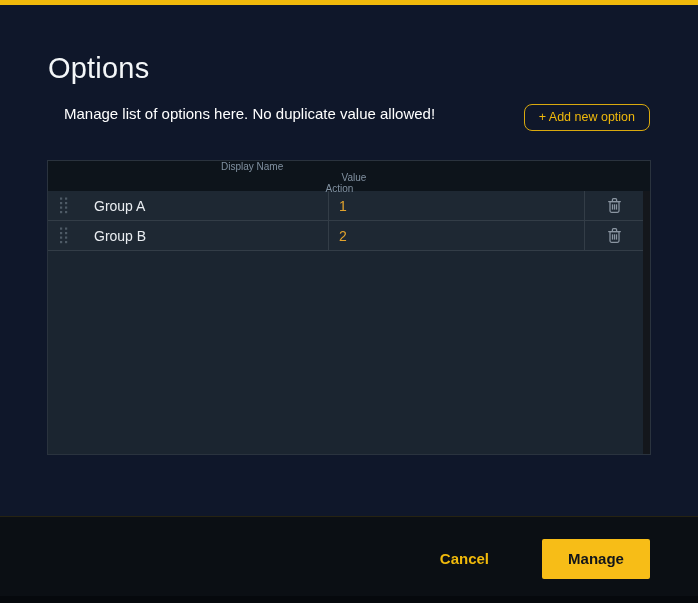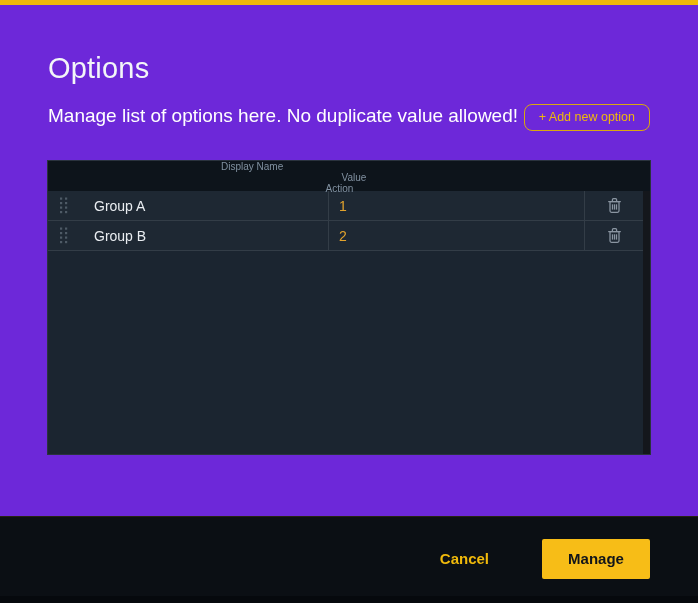--- a/index.html
+++ b/index.html
@@ -1,38 +1,38 @@
 <!DOCTYPE html>
 <html><head>
 <meta charset="utf-8">
 <style>
   html,body { margin:0; padding:0; background:#070a0e; }
   * { box-sizing:border-box; }
 
   .modal {
     position:relative;
     width:698px; height:603px;
-    background:#6d28d9;
+    background:#0f172a;
     font-family:"Liberation Sans", sans-serif;
     overflow:hidden;
   }
 
   .top-bar {
     position:absolute; top:0; left:0; right:0; height:5px;
     background:#f0b90b;
   }
 
   .title {
     position:absolute; left:48px; top:52px;
     font-size:29px; font-weight:300; color:#f3f6f8; letter-spacing:.2px;
   }
 
   .subtitle {
-    position:absolute; left:48px; top:105px;
-    font-size:19px; color:#ffffff;
+    position:absolute; left:64px; top:105px;
+    font-size:15px; color:#ffffff;
   }
 
   .add-btn {
     position:absolute; top:104px; right:48px;
     height:27px; padding:0 14px;
     background:transparent;
     border:1px solid #d9a90e; border-radius:8px;
     color:#f0b90b; font-size:12.5px;
     font-family:"Liberation Sans", sans-serif;
     cursor:pointer; line-height:25px;

